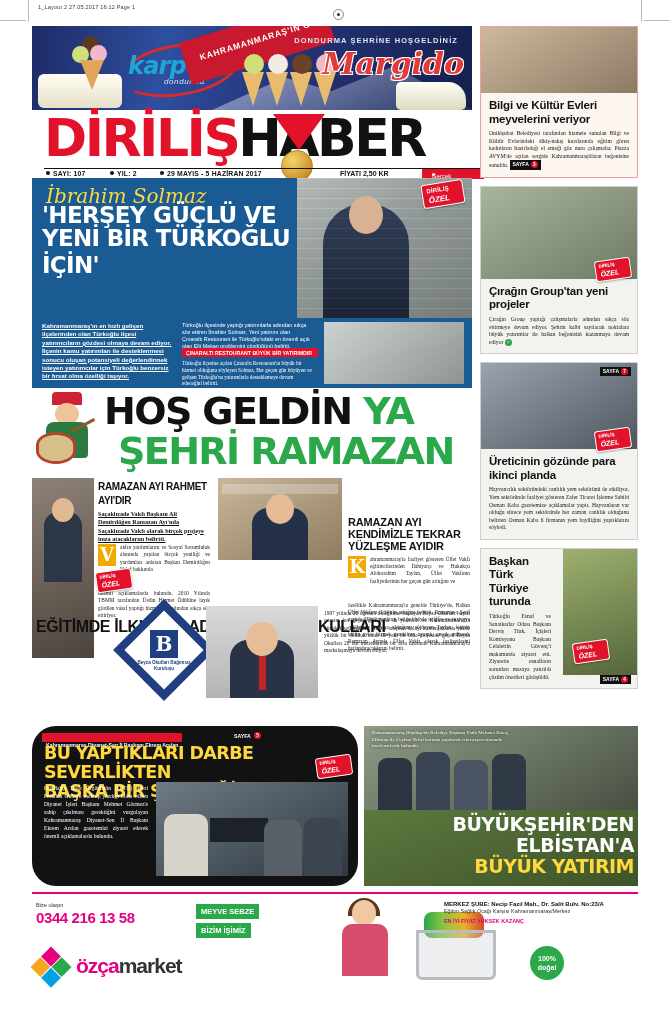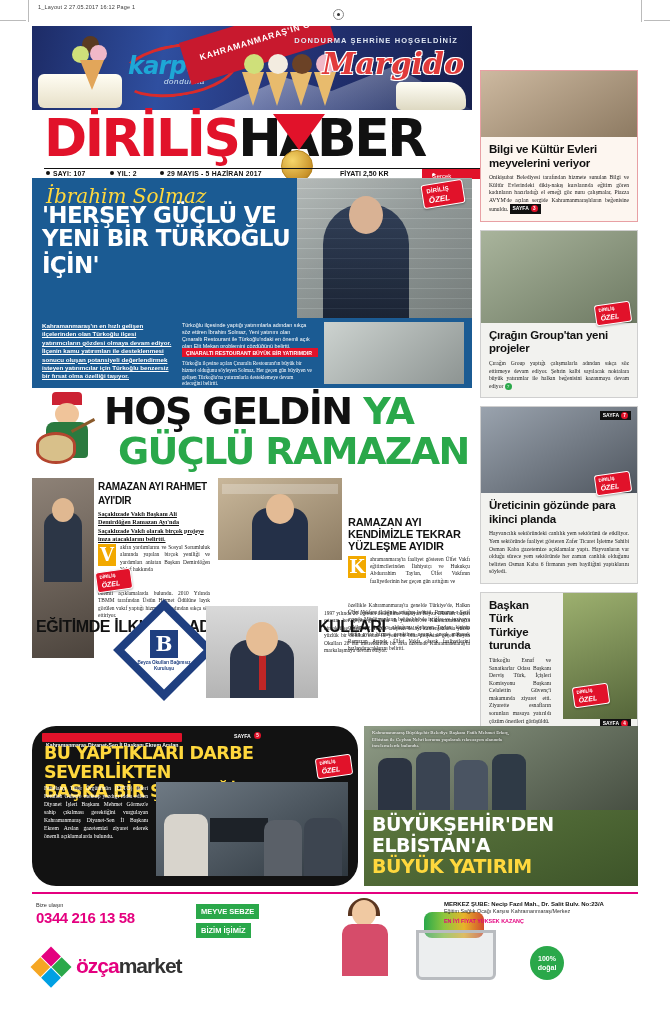--- a/index.html
+++ b/index.html
@@ -140,21 +140,21 @@
     font-weight:bold;text-align:center;line-height:28px;font-family:"DejaVu Serif",serif;}
   .beyza .logotxt{position:absolute;left:104px;top:58px;width:56px;text-align:center;font-size:4.6px;color:#1f3f80;font-weight:bold;line-height:5.6px;}
   .beyza .ph{position:absolute;left:174px;top:4px;width:112px;height:92px;background:linear-gradient(#d9d9d9,#b4b4b4);}
   .beyza .ph:after{content:"";position:absolute;left:24px;top:34px;width:64px;height:58px;border-radius:18px 18px 0 0;background:#2a3346;}
   .beyza .ph:before{content:"";position:absolute;left:40px;top:16px;width:32px;height:34px;border-radius:50%;background:#e6bd95;z-index:2;}
   .beyza .tie{position:absolute;left:53px;top:50px;width:7px;height:34px;background:#c02626;z-index:3;}
   .beyza .body{position:absolute;left:292px;top:8px;width:146px;font-size:5.4px;line-height:7.4px;color:#1a1a1a;
     font-family:"Liberation Serif",serif;text-align:justify;}
 
   
-  .side{position:absolute;left:448px;top:0;width:158px;margin-top:44px;}
+  .side{position:absolute;left:448px;top:0;width:158px;}
   .sbox{position:relative;border:1.5px solid #e8a0a4;background:#fdf6f0;margin-bottom:8px;}
   .sbox.plain{border:1px solid #cfcfcf;background:#f2f2ef;}
   .sbox .simg{width:100%;height:66px;background:linear-gradient(150deg,#cdb9a0,#8d7a62);display:block;}
   .sbox h3{margin:0;padding:6px 8px 2px;font-size:11.5px;line-height:13.5px;font-weight:bold;color:#111;letter-spacing:-.2px;}
   .sbox p{margin:0;padding:2px 8px 7px;font-size:5.6px;line-height:7.6px;color:#1a1a1a;text-align:justify;
     font-family:"Liberation Serif",serif;}
   .sayfa{display:inline-block;background:#111;color:#fff;font-size:5px;font-weight:bold;padding:1px 3px;vertical-align:1px;
     font-family:"Liberation Sans",sans-serif;}
   .sayfa b{display:inline-block;width:7px;height:7px;border-radius:50%;background:#e1122a;color:#fff;text-align:center;
     line-height:7px;margin-left:2px;font-size:4.6px;}
@@ -183,21 +183,21 @@
   .darkbox .ph .p2{left:108px;width:38px;height:56px;background:#5a6068;}
   .darkbox .ph .p3{left:148px;width:38px;height:58px;background:#3d4550;}
   .darkbox .ph .desk{position:absolute;left:54px;top:36px;width:58px;height:24px;background:#1d2228;}
 
   
   .greenbox{position:absolute;left:332px;top:700px;width:274px;height:160px;overflow:hidden;
     background:linear-gradient(160deg,#6d8a4a,#3d5429);}
   .greenbox .ph{position:absolute;left:0;top:0;width:274px;height:84px;background:linear-gradient(150deg,#8f9c86,#474f42);}
   .greenbox .ph i{position:absolute;bottom:0;border-radius:9px 9px 0 0;background:#2c3442;display:block;}
   .greenbox h2{margin:0;position:absolute;left:8px;top:88px;width:262px;color:#fff;font-size:19px;line-height:21px;
-    font-weight:bold;letter-spacing:-.5px;font-family:"DejaVu Sans",sans-serif;}
+    font-weight:bold;letter-spacing:-.5px;font-family:"DejaVu Sans",sans-serif;text-align:right;}
   .greenbox .yl{color:#ffd83d;}
 
   
   .marketad{position:absolute;left:0;top:866px;width:606px;height:100px;background:#fff;border-top:2px solid #e4007f;}
   .marketad .left{position:absolute;left:4px;top:8px;width:150px;}
   .marketad .bize{font-size:5.6px;color:#333;}
   .marketad .phone{font-size:15px;font-weight:bold;color:#e4007f;letter-spacing:-.4px;margin-top:1px;}
   .marketad .mid{position:absolute;left:164px;top:6px;width:126px;}
   .marketad .mtag{background:#2aa84a;color:#fff;font-size:7.5px;font-weight:bold;padding:3px 5px;display:inline-block;line-height:9px;}
   .marketad .shopper{position:absolute;left:286px;top:4px;width:96px;height:78px;}
@@ -314,21 +314,21 @@
         <div class="hat"></div>
           <div class="face"></div>
           <div class="body"></div>
           <div class="drum"></div>
           <div class="stick"></div>
       </div>
       <div class="ram-l1">
         <span class="blk">HOŞ GELDİN</span>
         <span class="grn">YA</span>
       </div>
-      <div class="ram-l2">GÜÇLÜ RAMAZAN</div>
+      <div class="ram-l2">ŞEHRİ RAMAZAN</div>
     </div>
 
     <div class="r1">
       <div class="img"></div>
       <h2>RAMAZAN AYI RAHMET AYI'DIR</h2>
       <div class="lede">Saçaklızade Vakfı Başkanı Ali Demirdöğen Ramazan Ayı'nda Saçaklızade Vakfı olarak birçok projeye imza atacaklarını belirtti.</div>
       <div class="dropcap">V</div>
       <div class="body">akfın yardımlarını ve Sosyal Sorumluluk alanında yapılan birçok yeniliği ve yardımları anlatan Başkan Demirdöğen Vakıf hakkında</div>
       <div class="body2">önemli açıklamalarda bulundu. 2010 Yılında TBMM tarafından Üstün Hizmet Ödülüne layık görülen vakıf yaptığı hizmetlerle adından sıkça söz ettiriyor.</div>
       <div class="badge-sm" style="left:64px;top:92px;">

